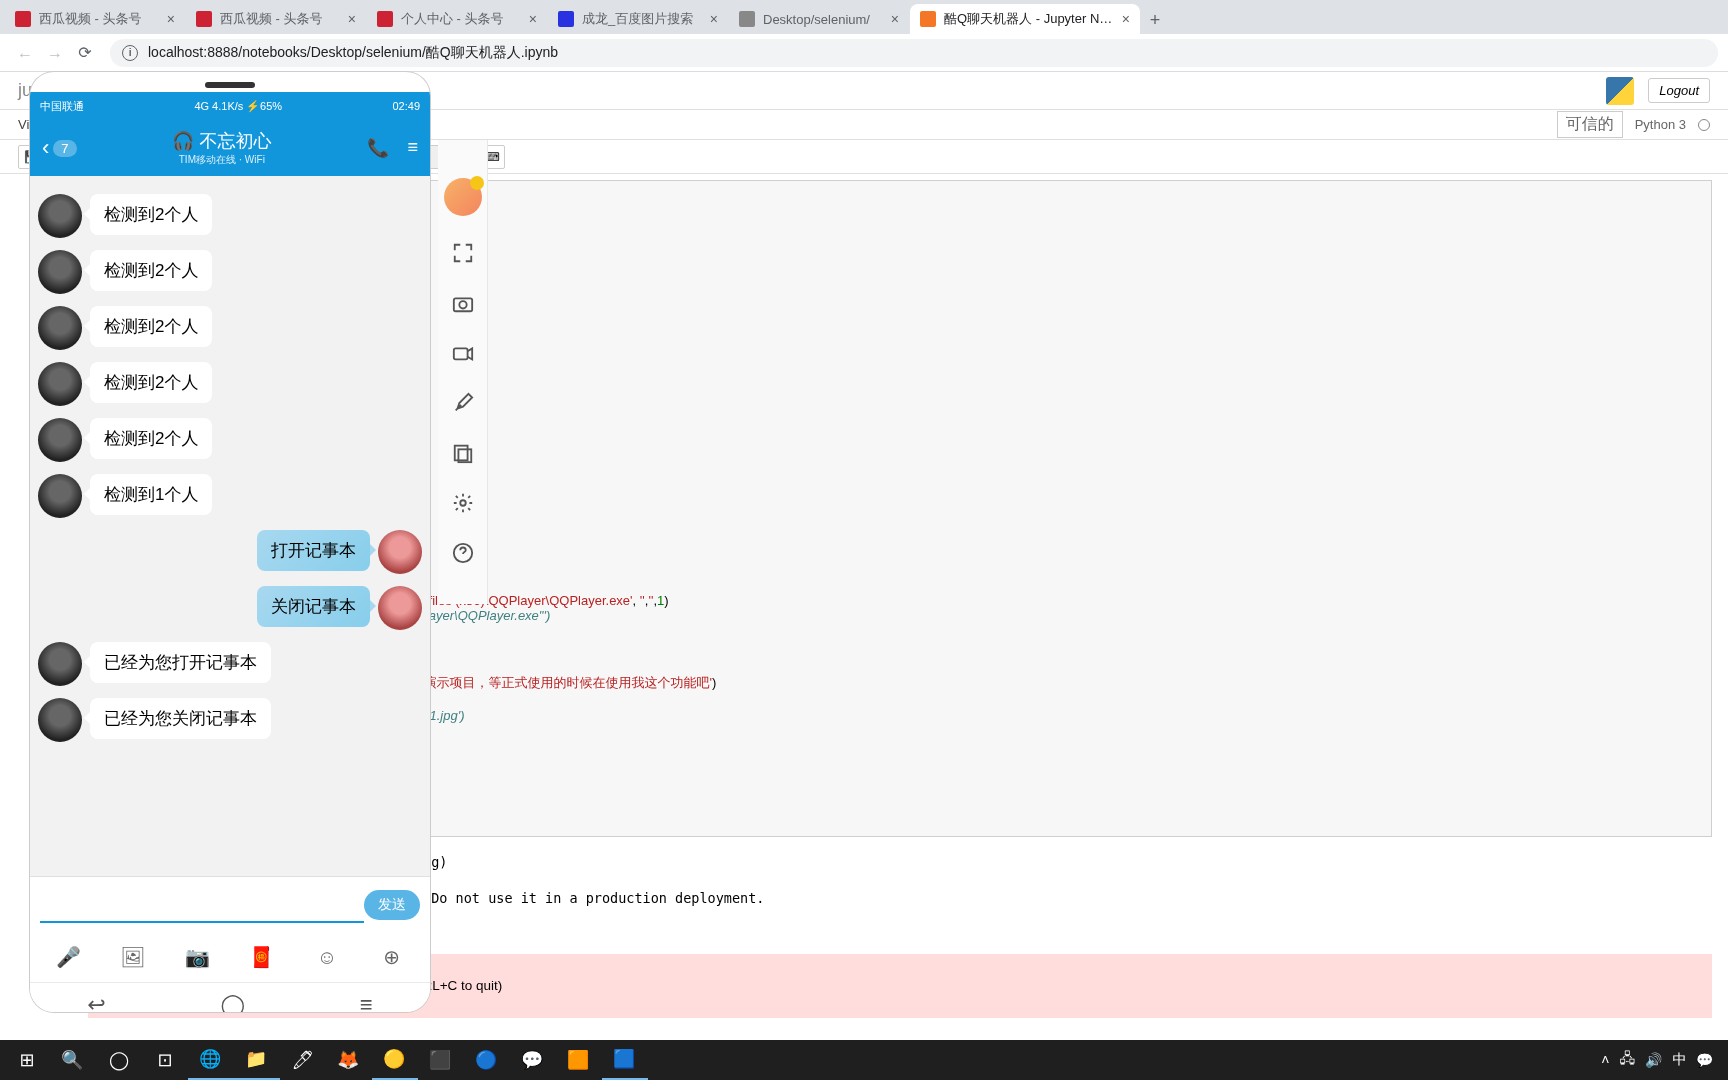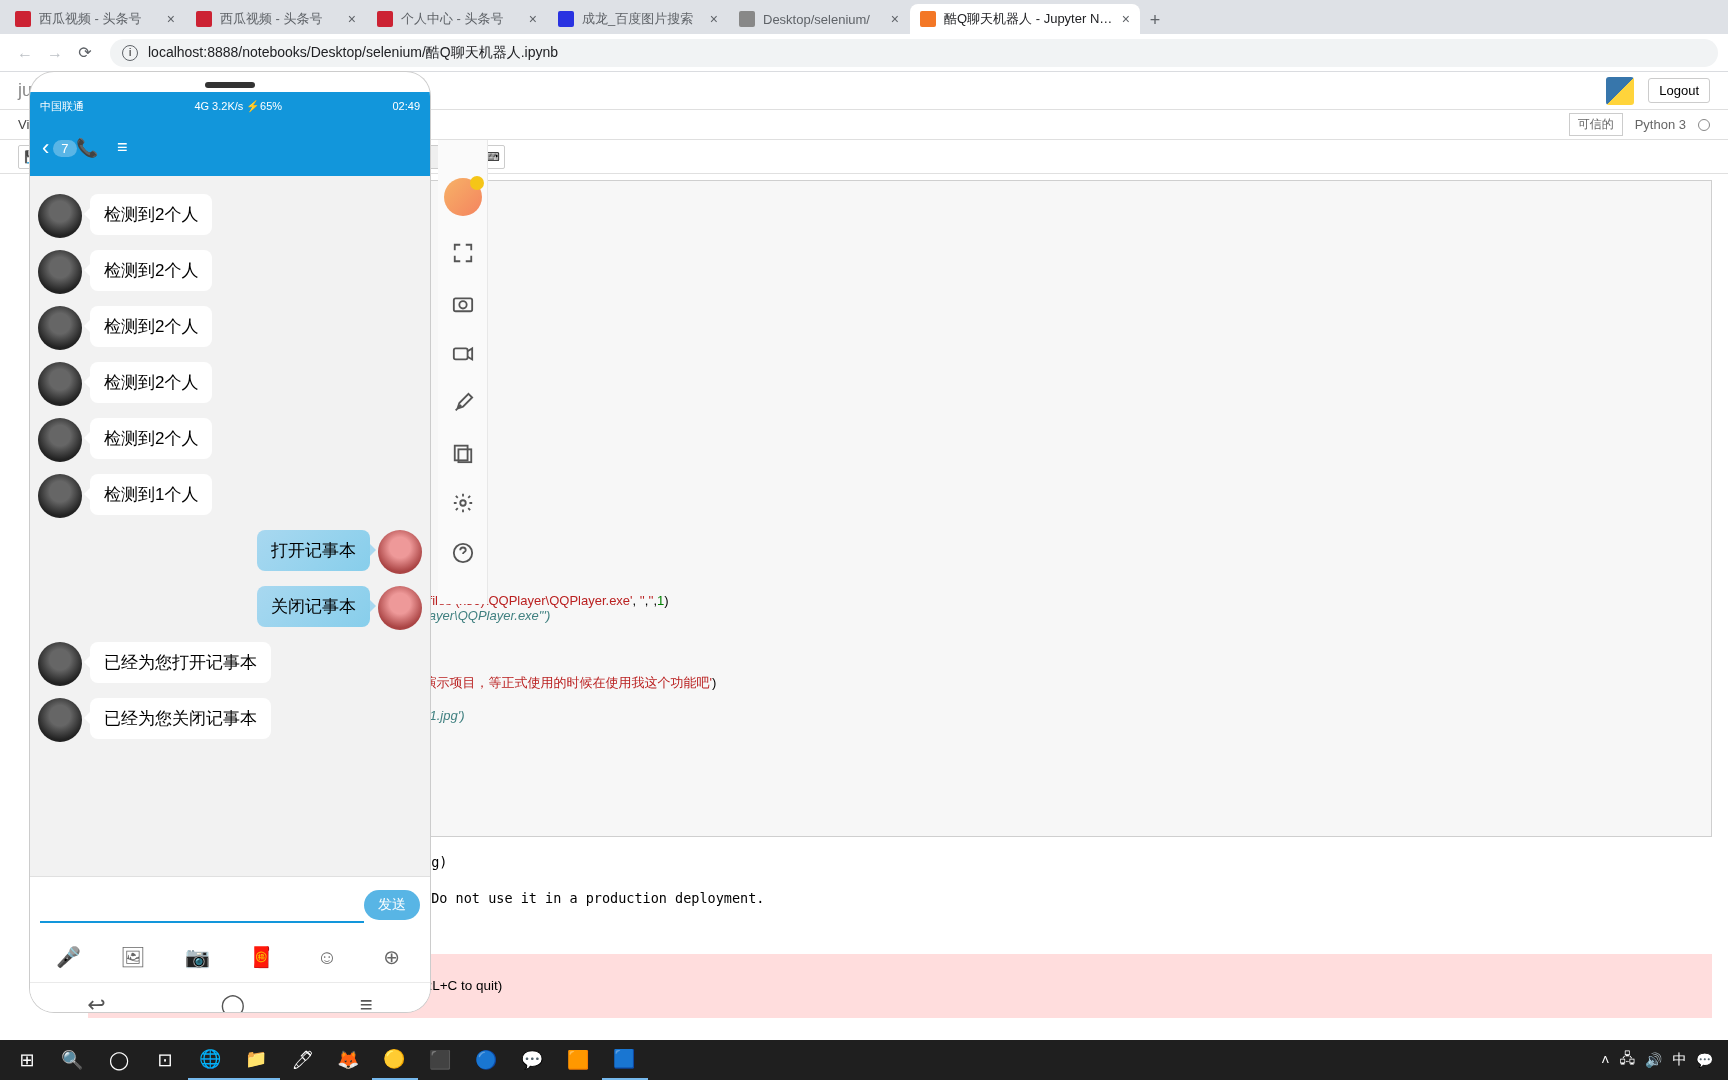--- a/index.html
+++ b/index.html
@@ -27,28 +27,28 @@
 
 
 .jupyter-area { position: absolute; top: 72px; left: 0; right: 0; bottom: 32px; background: #fff; }
 .jup-header { height: 38px; padding: 5px 18px; display: flex; align-items: center; justify-content: space-between; border-bottom: 1px solid #dfdfdf; }
 .jup-header-left { display: flex; align-items: center; gap: 14px; }
 .jup-logo { font-size: 18px; color: #888; }
 .jup-title { font-size: 19px; color: #333; }
 .jup-save { font-size: 13px; color: #999; }
 .jup-header-right { display: flex; align-items: center; gap: 14px; }
 .jup-py-logo { width: 28px; height: 28px; background: linear-gradient(135deg,#3776ab 50%,#ffd43b 50%); border-radius: 3px; }
-.logout-btn { padding: 4px 10px; border: 1px solid #ccc; border-radius: 3px; font-size: 13px; cursor: pointer; }
+.logout-btn { padding: 4px 10px; border: 1px solid #ccc; border-radius: 3px; font-size: 13px; cursor: pointer; font-style: italic; }
 
 
 .jup-menu { height: 30px; padding: 0 18px; display: flex; align-items: center; justify-content: space-between; border-bottom: 1px solid #dfdfdf; font-size: 13px; }
 .jup-menu-left { display: flex; gap: 20px; color: #444; }
 .jup-menu-right { display: flex; gap: 12px; align-items: center; color: #666; }
 .kernel-ind { width: 12px; height: 12px; border: 1.5px solid #888; border-radius: 50%; }
-.trusted-btn { padding: 2px 8px; border: 1px solid #ccc; font-size: 12px; }
+.trusted-btn { padding: 2px 8px; border: 1px solid #ccc; font-size: 16px; }
 
 
 .jup-toolbar { height: 34px; padding: 0 18px; display: flex; align-items: center; gap: 4px; border-bottom: 1px solid #e0e0e0; }
 .tb-btn { width: 28px; height: 24px; border: 1px solid #ccc; border-radius: 2px; display: flex; align-items: center; justify-content: center; font-size: 12px; cursor: pointer; background: #fff; }
 .tb-run { padding: 0 6px; width: auto; display: flex; gap: 4px; }
 .tb-sel { height: 24px; border: 1px solid #ccc; padding: 0 6px; font-size: 12px; min-width: 80px; }
 
 
 .notebook-body { position: relative; padding: 6px 16px 0 16px; height: calc(100% - 102px); overflow: hidden; }
 .code-cell { border: 1px solid #cfcfcf; background: #f7f7f7; font-family: Consolas, monospace; font-size: 13px; padding: 4px 0; margin-bottom: 10px; }
@@ -302,27 +302,31 @@
         <circle cx="12" cy="12" r="10"></circle>
         <path d="M9 9a3 3 0 116 0c0 2-3 2-3 4M12 18h.01"></path>
       </svg>
     </div>
 </div>
 
 <div class="phone-overlay">
   <div class="phone-notch"></div>
   <div class="phone-status">
     <span>中国联通</span>
-    <span>4G  3.2K/s ⚡65%</span>
+    <span>4G  4.1K/s ⚡65%</span>
     <span>02:49</span>
   </div>
   <div class="chat-header">
     <div class="chat-back">
       <span style="font-size:22px;">‹</span>
       <span class="chat-back-badge">7</span>
+    </div>
+    <div class="chat-title-wrap">
+      <div class="chat-title">🎧 <span>不忘初心</span></div>
+      <div class="chat-sub">TIM移动在线 · WiFi</div>
     </div>
     <div class="chat-icons">
       <span>📞</span>
       <span>≡</span>
     </div>
   </div>
   <div class="chat-body" id="chat-body">
       <div class="msg-row">
         <div class="avatar"></div>
         <div class="bubble">检测到2个人</div>

